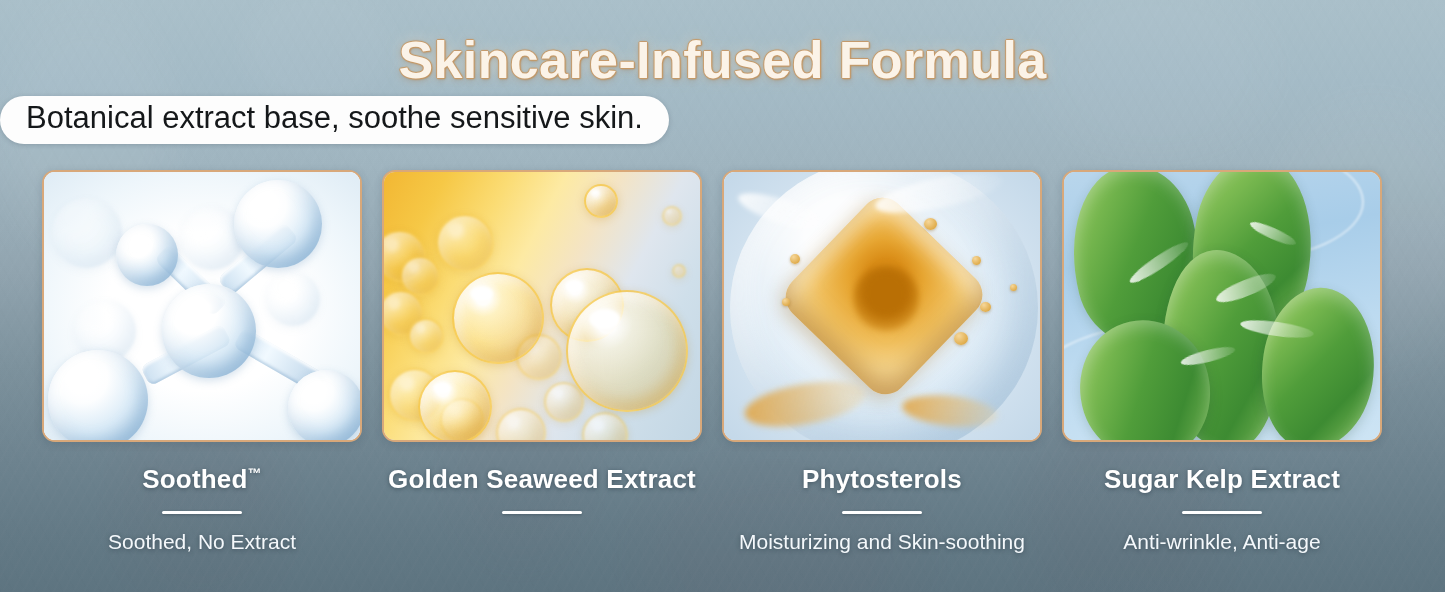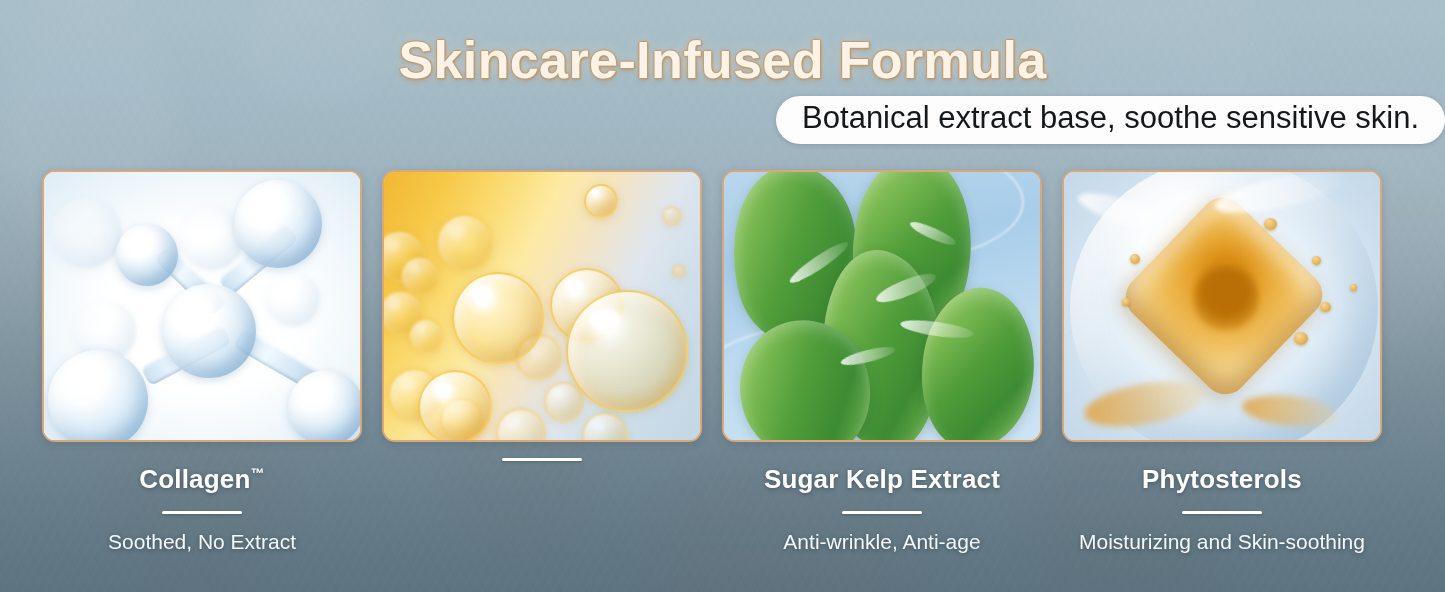--- a/index.html
+++ b/index.html
@@ -75,21 +75,21 @@
       0 0 1px  #c79a68,
       1px 0 1px #c79a68,
       -1px 0 1px #c79a68,
       0 1px 1px #c79a68,
       0 -1px 1px #c79a68,
       1px 1px 2px #b98b58,
       0 0 14px rgba(255,236,206,.55),
       0 2px 7px rgba(90,70,50,.35);
   }
 
-  .subtitle-wrap { text-align:right; margin-top:6px; }
+  .subtitle-wrap { text-align:left; margin-top:6px; }
   .subtitle {
     display:inline-block;
     background:#fdfdfd;
     color:#15181a;
     font-size:31px;
     font-weight:400;
     padding:5px 26px 8px;
     border-radius:34px;
     line-height:1.12;
     box-shadow:0 1px 5px rgba(40,55,68,.22);
@@ -316,21 +316,21 @@
           <div class="mol-bond" style="left:188px; top:178px; width:96px; height:22px; transform:rotate(30deg);"></div>
 
           <div class="mol-atom" style="left:118px;top:112px;width:94px; height:94px;"></div>
           <div class="mol-atom" style="left:72px; top:52px; width:62px; height:62px;"></div>
           <div class="mol-atom" style="left:190px;top:8px;  width:88px; height:88px;"></div>
           <div class="mol-atom" style="left:4px;  top:178px;width:100px;height:100px;"></div>
           <div class="mol-atom" style="left:244px;top:198px;width:76px; height:76px;"></div>
         </div>
       </div>
       <div class="cap-title">
-        <span>Collagen</span><sup>™</sup>
+        <span>Soothed</span><sup>™</sup>
       </div>
       <div class="cap-rule"></div>
       <div class="cap-sub">Soothed, No Extract</div>
     </div>
 
     <div class="card">
       <div class="thumb">
         <div class="art art-oil">
           <div class="oil-b oil-dim" style="left:-10px;top:58px; width:52px; height:52px;"></div>
           <div class="oil-b oil-dim" style="left:16px; top:84px; width:40px; height:40px;"></div>
@@ -346,52 +346,24 @@
 
           <div class="oil-b" style="left:68px; top:100px;width:92px; height:92px;"></div>
           <div class="oil-b" style="left:34px; top:198px;width:74px; height:74px;"></div>
           <div class="oil-b" style="left:166px;top:96px; width:74px; height:74px;"></div>
           <div class="oil-b" style="left:182px;top:118px;width:122px;height:122px;"></div>
           <div class="oil-b" style="left:200px;top:12px; width:34px; height:34px;"></div>
           <div class="oil-b oil-dim" style="left:278px;top:34px; width:20px; height:20px;"></div>
           <div class="oil-b oil-dim" style="left:288px;top:92px; width:14px; height:14px;"></div>
         </div>
       </div>
+      <div class="cap-title">
+        <span>Golden Seaweed Extract</span><sup></sup>
+      </div>
       <div class="cap-rule"></div>
-    </div>
-
-    <div class="card">
-      <div class="thumb">
-        <div class="art art-kelp">
-          <div class="water-rip" style="left:-40px;top:150px;width:300px;height:150px;"></div>
-          <div class="water-rip" style="left:40px; top:-30px;width:260px;height:120px;"></div>
-
-          <div class="kelp-leaf" style="left:8px;  top:-6px; width:128px;height:182px;
-               border-radius:56% 44% 48% 52% / 62% 38% 62% 38%; transform:rotate(-14deg);"></div>
-          <div class="kelp-leaf" style="left:128px;top:-16px;width:120px;height:186px;
-               border-radius:44% 56% 50% 50% / 40% 60% 40% 60%; transform:rotate(11deg);"></div>
-          <div class="kelp-leaf" style="left:98px; top:78px; width:118px;height:200px;
-               border-radius:52% 48% 46% 54% / 58% 42% 58% 42%; transform:rotate(-6deg);"></div>
-          <div class="kelp-leaf" style="left:198px;top:116px;width:112px;height:162px;
-               border-radius:46% 54% 52% 48% / 46% 54% 46% 54%; transform:rotate(9deg);"></div>
-          <div class="kelp-leaf" style="left:16px; top:148px;width:130px;height:140px;
-               border-radius:50% 50% 48% 52% / 52% 48% 52% 48%; transform:rotate(-18deg);"></div>
-
-          <div class="kelp-sheen" style="left:150px;top:108px;width:64px;height:16px;transform:rotate(-22deg);"></div>
-          <div class="kelp-sheen" style="left:176px;top:150px;width:74px;height:14px;transform:rotate(8deg);"></div>
-          <div class="kelp-sheen" style="left:116px;top:178px;width:56px;height:12px;transform:rotate(-14deg);"></div>
-          <div class="kelp-sheen" style="left:60px; top:84px; width:70px;height:13px;transform:rotate(-34deg);"></div>
-          <div class="kelp-sheen" style="left:184px;top:56px; width:50px;height:11px;transform:rotate(24deg);"></div>
-        </div>
-      </div>
-      <div class="cap-title">
-        <span>Sugar Kelp Extract</span><sup></sup>
-      </div>
-      <div class="cap-rule"></div>
-      <div class="cap-sub">Anti-wrinkle, Anti-age</div>
     </div>
 
     <div class="card">
       <div class="thumb">
         <div class="art art-amber">
           <div class="glass-orb"></div>
           <div class="amber-cube">
             <div class="amber-core"></div>
           </div>
           <div class="amber-dot" style="left:200px;top:46px; width:13px;height:12px;"></div>
@@ -407,14 +379,45 @@
           <div class="amber-smear" style="left:178px;top:224px;width:96px; height:30px;transform:rotate(6deg);"></div>
         </div>
       </div>
       <div class="cap-title">
         <span>Phytosterols</span><sup></sup>
       </div>
       <div class="cap-rule"></div>
       <div class="cap-sub">Moisturizing and Skin-soothing</div>
     </div>
 
+    <div class="card">
+      <div class="thumb">
+        <div class="art art-kelp">
+          <div class="water-rip" style="left:-40px;top:150px;width:300px;height:150px;"></div>
+          <div class="water-rip" style="left:40px; top:-30px;width:260px;height:120px;"></div>
+
+          <div class="kelp-leaf" style="left:8px;  top:-6px; width:128px;height:182px;
+               border-radius:56% 44% 48% 52% / 62% 38% 62% 38%; transform:rotate(-14deg);"></div>
+          <div class="kelp-leaf" style="left:128px;top:-16px;width:120px;height:186px;
+               border-radius:44% 56% 50% 50% / 40% 60% 40% 60%; transform:rotate(11deg);"></div>
+          <div class="kelp-leaf" style="left:98px; top:78px; width:118px;height:200px;
+               border-radius:52% 48% 46% 54% / 58% 42% 58% 42%; transform:rotate(-6deg);"></div>
+          <div class="kelp-leaf" style="left:198px;top:116px;width:112px;height:162px;
+               border-radius:46% 54% 52% 48% / 46% 54% 46% 54%; transform:rotate(9deg);"></div>
+          <div class="kelp-leaf" style="left:16px; top:148px;width:130px;height:140px;
+               border-radius:50% 50% 48% 52% / 52% 48% 52% 48%; transform:rotate(-18deg);"></div>
+
+          <div class="kelp-sheen" style="left:150px;top:108px;width:64px;height:16px;transform:rotate(-22deg);"></div>
+          <div class="kelp-sheen" style="left:176px;top:150px;width:74px;height:14px;transform:rotate(8deg);"></div>
+          <div class="kelp-sheen" style="left:116px;top:178px;width:56px;height:12px;transform:rotate(-14deg);"></div>
+          <div class="kelp-sheen" style="left:60px; top:84px; width:70px;height:13px;transform:rotate(-34deg);"></div>
+          <div class="kelp-sheen" style="left:184px;top:56px; width:50px;height:11px;transform:rotate(24deg);"></div>
+        </div>
+      </div>
+      <div class="cap-title">
+        <span>Sugar Kelp Extract</span><sup></sup>
+      </div>
+      <div class="cap-rule"></div>
+      <div class="cap-sub">Anti-wrinkle, Anti-age</div>
+    </div>
+
   </div>
 </div>
 
 </body></html>

